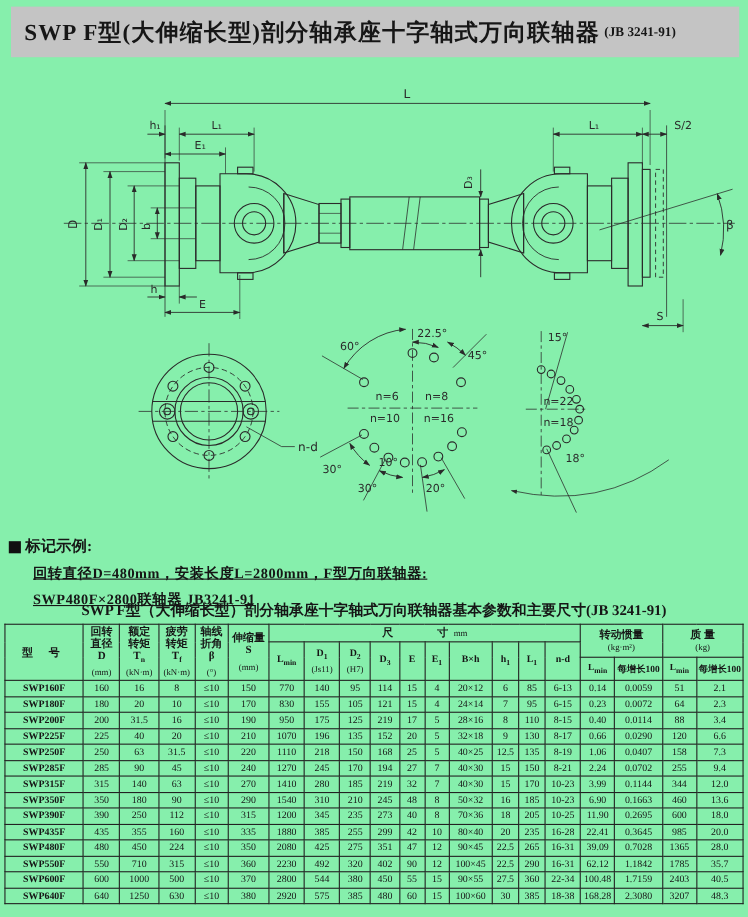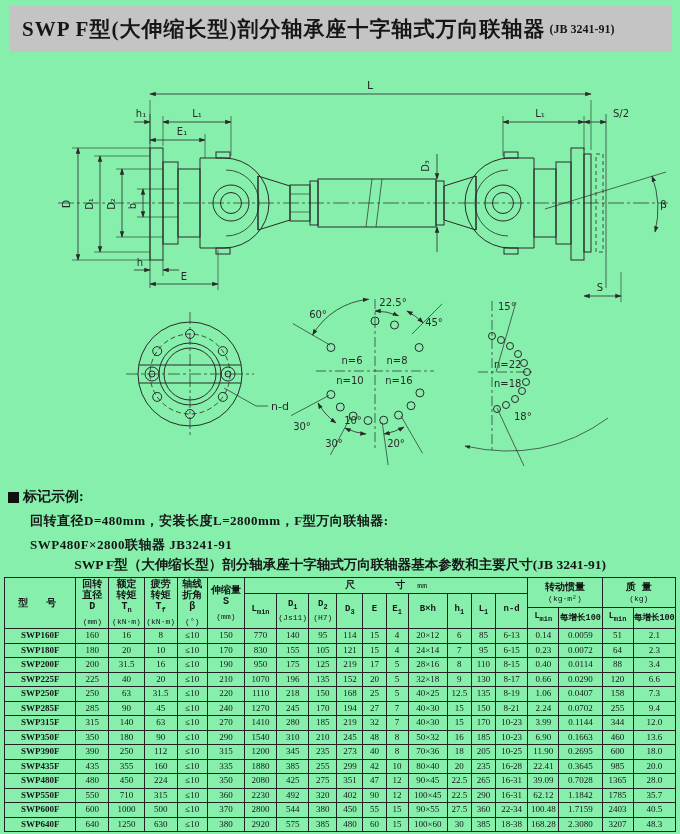--- a/index.html
+++ b/index.html
@@ -9,28 +9,28 @@
   .titlebar{position:absolute;left:10px;top:6px;width:662px;height:46px;background:#c4c4c4;
             display:flex;align-items:center;padding-left:12px;box-sizing:border-box;}
   .titlebar .main{font-size:21px;font-weight:bold;letter-spacing:1px;}
   .titlebar .std{font-size:12px;font-weight:bold;margin-left:4px;}
   
   .drawing{position:absolute;left:0;top:56px;width:680px;height:414px;}
   
   .marking{position:absolute;left:8px;top:488px;width:660px;}
   .marking .head{font-size:14px;font-weight:bold;display:flex;align-items:center;}
   .marking .sq{display:inline-block;width:11px;height:11px;background:#111;margin-right:4px;}
-  .marking .l{font-size:13px;font-weight:bold;margin:6px 0 0 22px;letter-spacing:.5px;}
+  .marking .l{font-size:13px;font-weight:bold;margin:6px 0 0 22px;letter-spacing:.5px;text-decoration:underline;}
   
   .tablewrap{position:absolute;left:4px;top:544px;width:672px;}
-  .tbltitle{text-align:center;font-size:13.5px;font-weight:bold;margin:12px 0 3px 0;}
+  .tbltitle{text-align:center;font-size:13.5px;font-weight:bold;margin:2px 0 3px 0;}
   table{border-collapse:collapse;table-layout:fixed;width:672px;}
   th,td{border:1px solid #222;text-align:center;vertical-align:middle;padding:0;
         font-size:9px;line-height:11px;overflow:hidden;white-space:nowrap;}
-  thead th{font-weight:bold;font-family:Liberation Mono, monospace;}
+  thead th{font-weight:bold;}
   th.model{font-size:14px;letter-spacing:6px;}
   th .dunit{font-size:8px;font-weight:normal;}
   sub{font-size:7px;}
   .r1 th{height:15px;font-size:10px;}
   .r2 th{height:34px;}
   .r3 th{height:20px;font-size:8.5px;}
   tbody td{height:13.5px;}
   tbody td:first-child{font-weight:bold;}
   table{border:1.5px solid #111;}
 </style>

